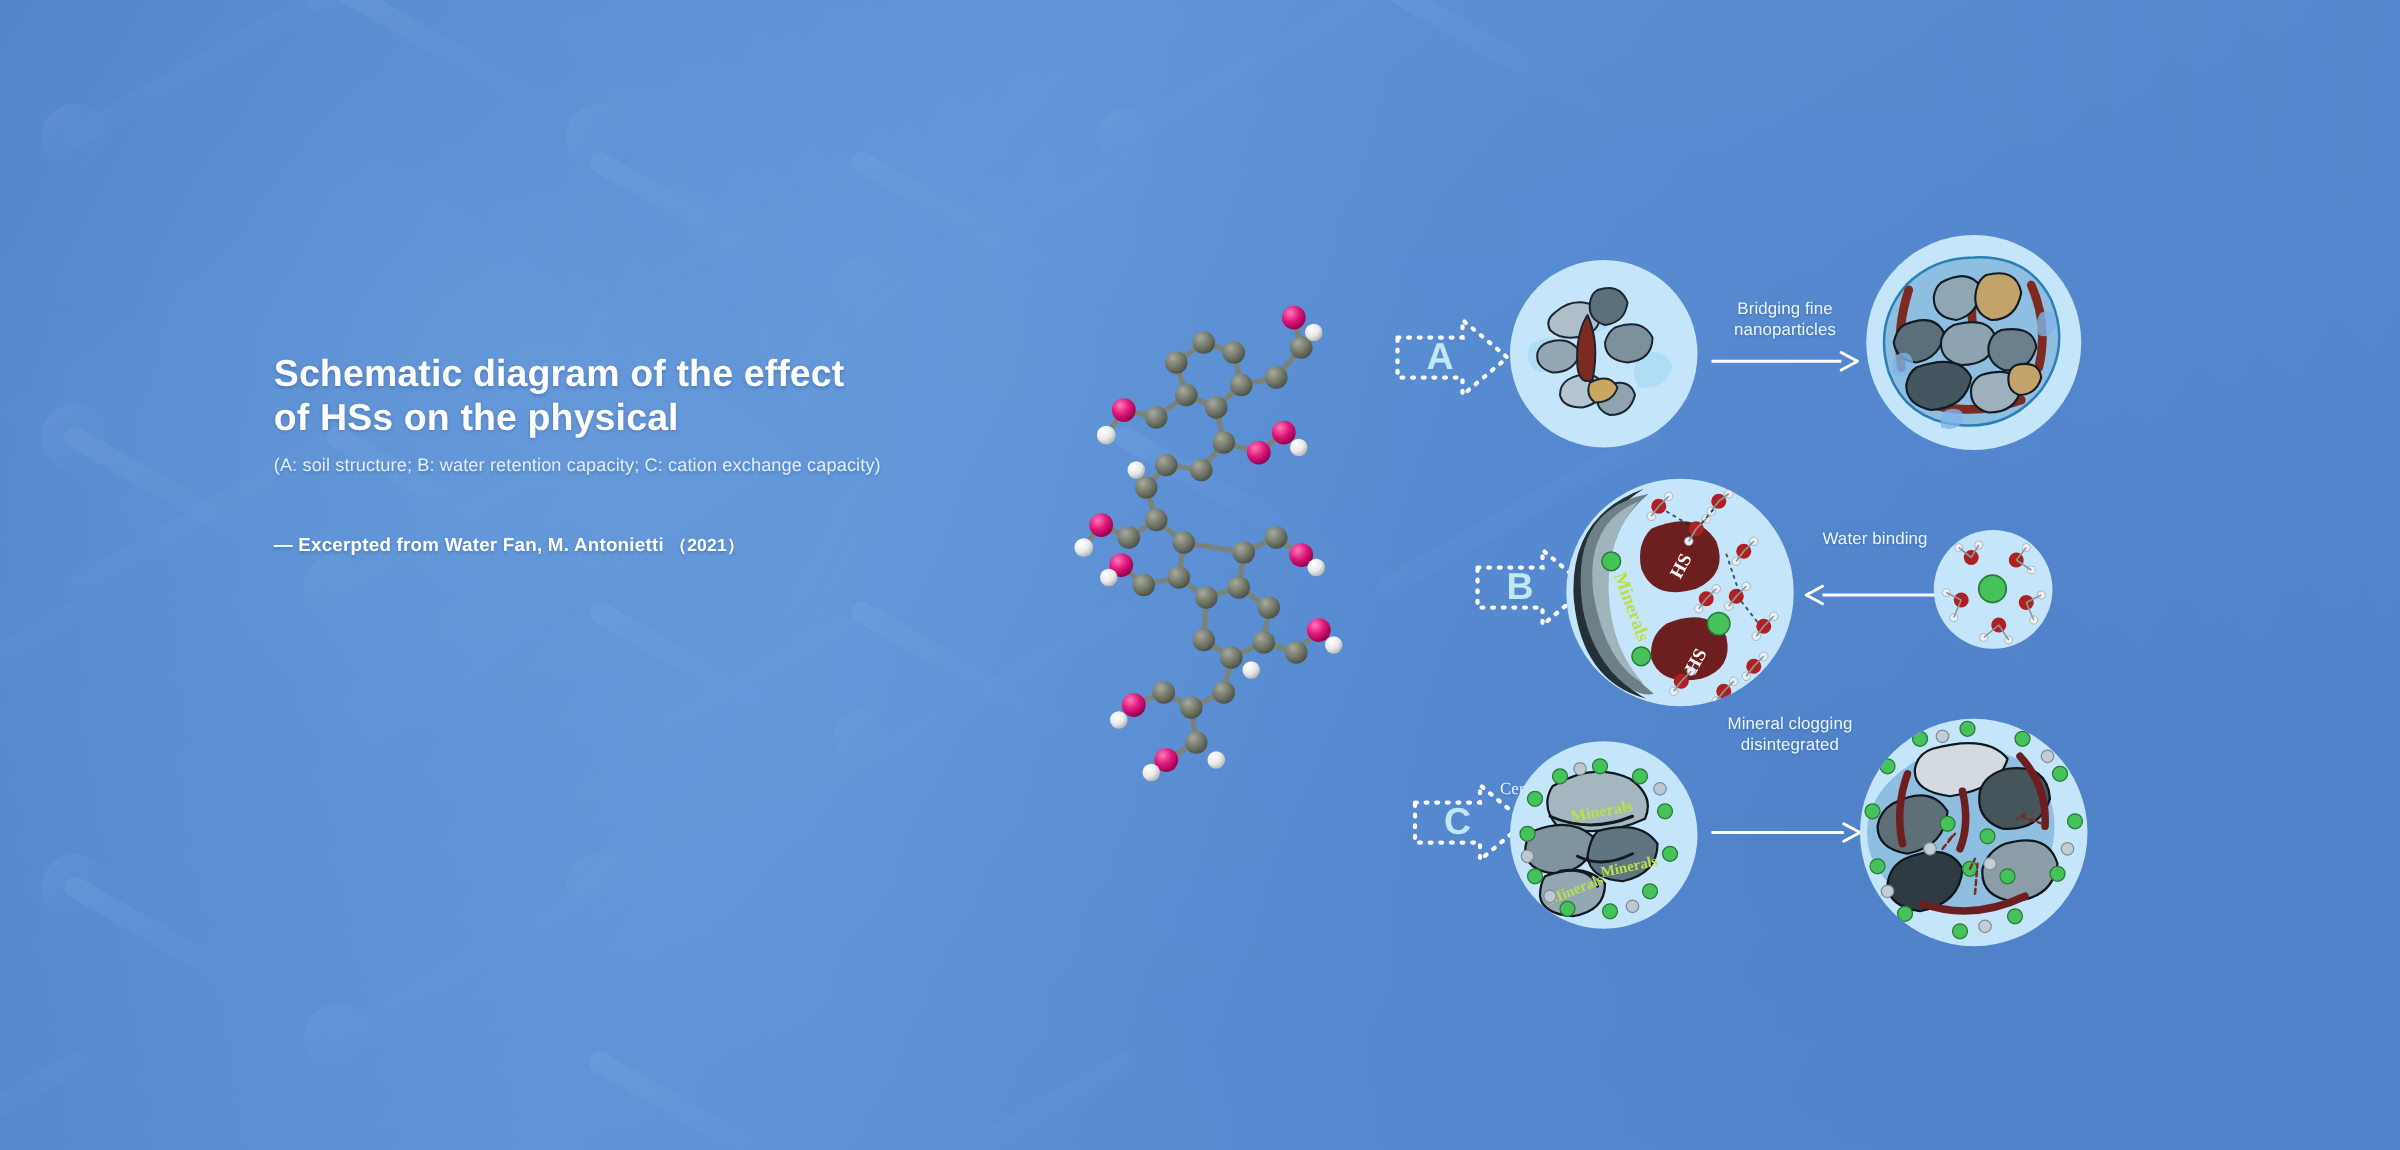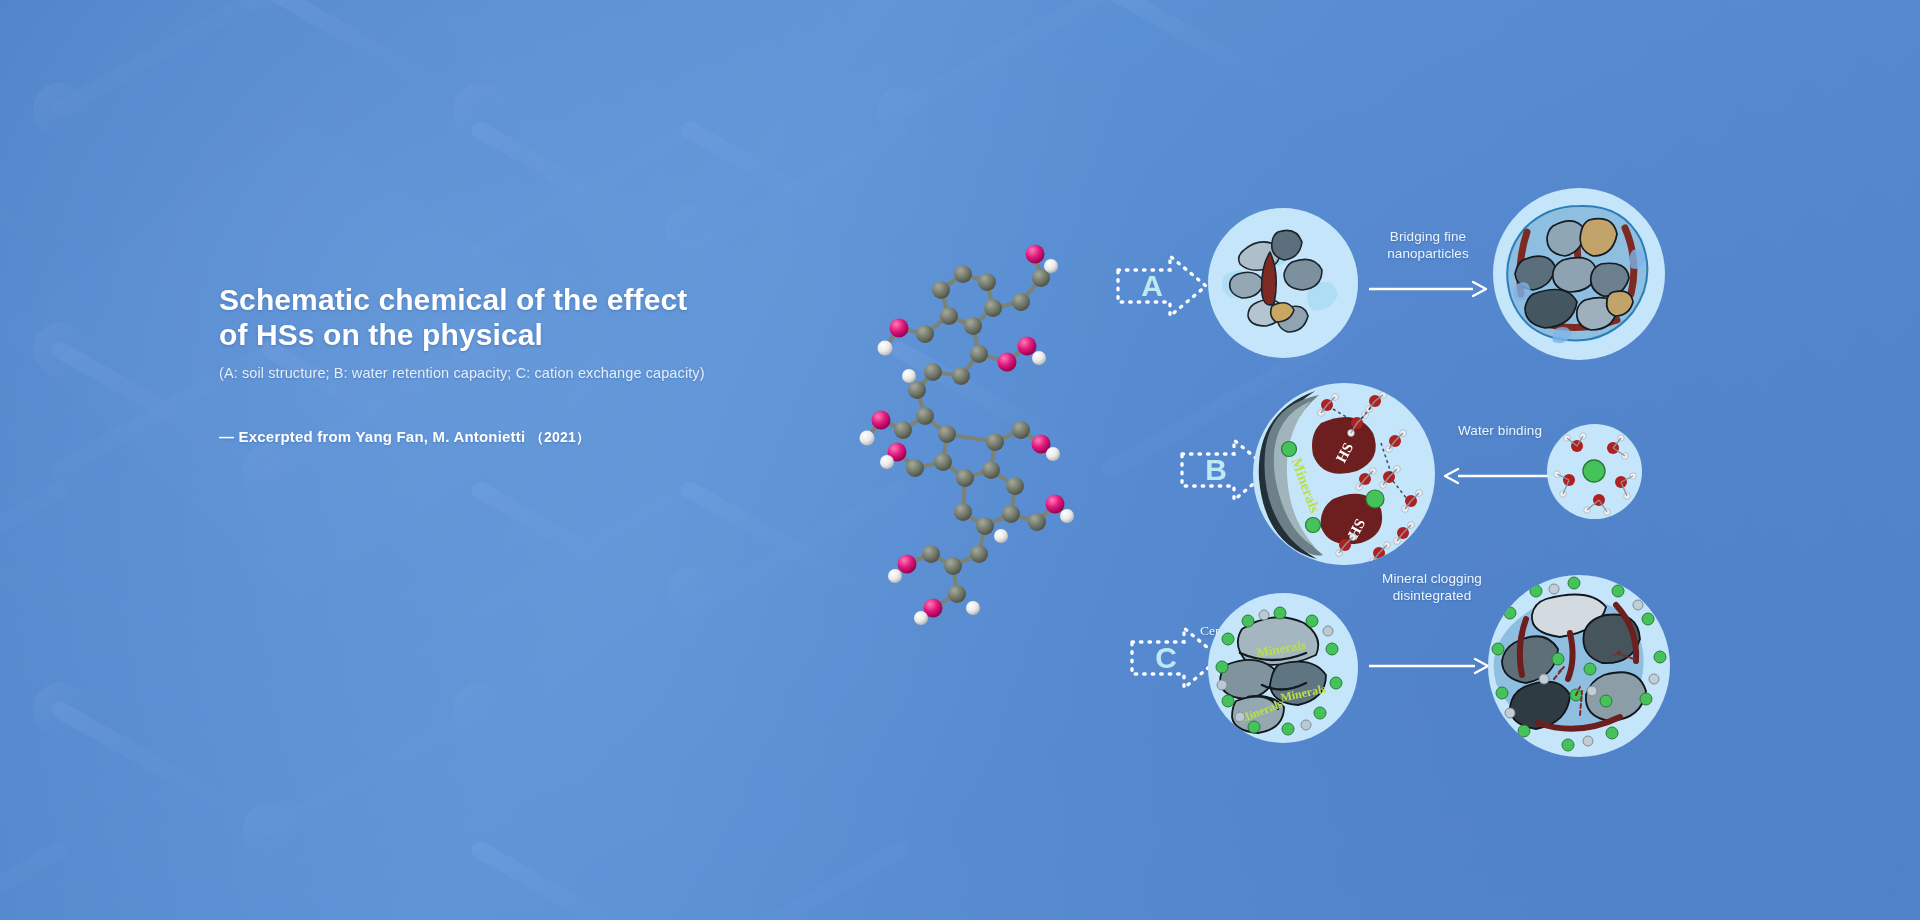--- a/index.html
+++ b/index.html
@@ -182,26 +182,26 @@
     </g>
 
     <g fill="#74a4e2" opacity="0.12">
       <polygon points="0,330 300,120 640,360 300,600"></polygon>
       <polygon points="430,0 900,0 640,330"></polygon>
     </g>
   </svg>
 
   <div id="text-panel">
     <div id="headline">
-      <span class="ln">Schematic chemical of the effect</span>
+      <span class="ln">Schematic diagram of the effect</span>
       <span class="ln">of HSs on the physical</span>
     </div>
     <div id="subcaption">(A: soil structure; B: water retention capacity; C: cation exchange capacity)</div>
     <div id="attribution">
-      <span>— Excerpted from Yang Fan, M. Antonietti</span>
+      <span>— Excerpted from Water Fan, M. Antonietti</span>
       <span class="year">（2021）</span>
     </div>
   </div>
 
 
   <svg id="molecule" viewBox="0 0 320 400">
     <defs>
       <radialGradient id="cBall" cx="35%" cy="30%" r="72%">
         <stop offset="0%" stop-color="#a5aa9c"></stop>
         <stop offset="55%" stop-color="#767c6d"></stop>
@@ -320,21 +320,21 @@
         <path d="M62,44 q10,22 4,52 q-10,4 -12,-10 q-2,-26 8,-42Z" fill="#7d2a22"></path>
         <path d="M64,98 q16,-8 22,4 q-4,12 -18,12 q-8,-6 -4,-16Z" fill="#c9a760"></path>
       </g>
     </svg>
   </div>
 
   <svg class="flow-line" style="left:1369px; top:278px;" width="118" height="22" viewBox="0 0 118 22">
     <line x1="0" y1="11" x2="104" y2="11" stroke="#ffffff" stroke-width="2.4"></line>
     <path d="M104,4 L117,11 L104,18" fill="none" stroke="#ffffff" stroke-width="2.4" stroke-linecap="round" stroke-linejoin="round"></path>
   </svg>
-  <div class="flow-label" style="left:1364px; top:228px; width:128px;">Bridging fine nanoparticles</div>
+  <div class="flow-label" style="left:1364px; top:238px; width:128px;">Bridging fine nanoparticles</div>
 
   <div class="panel-circle" style="left:1493px; top:188px; width:172px; height:172px;">
     <svg width="172" height="172" viewBox="0 0 172 172">
       <path d="M86,18 q44,-2 62,34 q16,38 -8,72 q-26,32 -66,28 q-42,-4 -56,-42 q-12,-40 14,-70 q22,-22 54,-22Z" fill="#8fbfe0" stroke="#2a7fb8" stroke-width="2"></path>
       <g stroke="#7d2a22" stroke-width="7" fill="none" stroke-linecap="round">
         <path d="M34,44 q-10,30 -6,62"></path>
         <path d="M132,40 q14,32 6,66"></path>
         <path d="M46,134 q38,12 78,-2"></path>
         <path d="M86,40 q-4,26 2,48"></path>
       </g>

